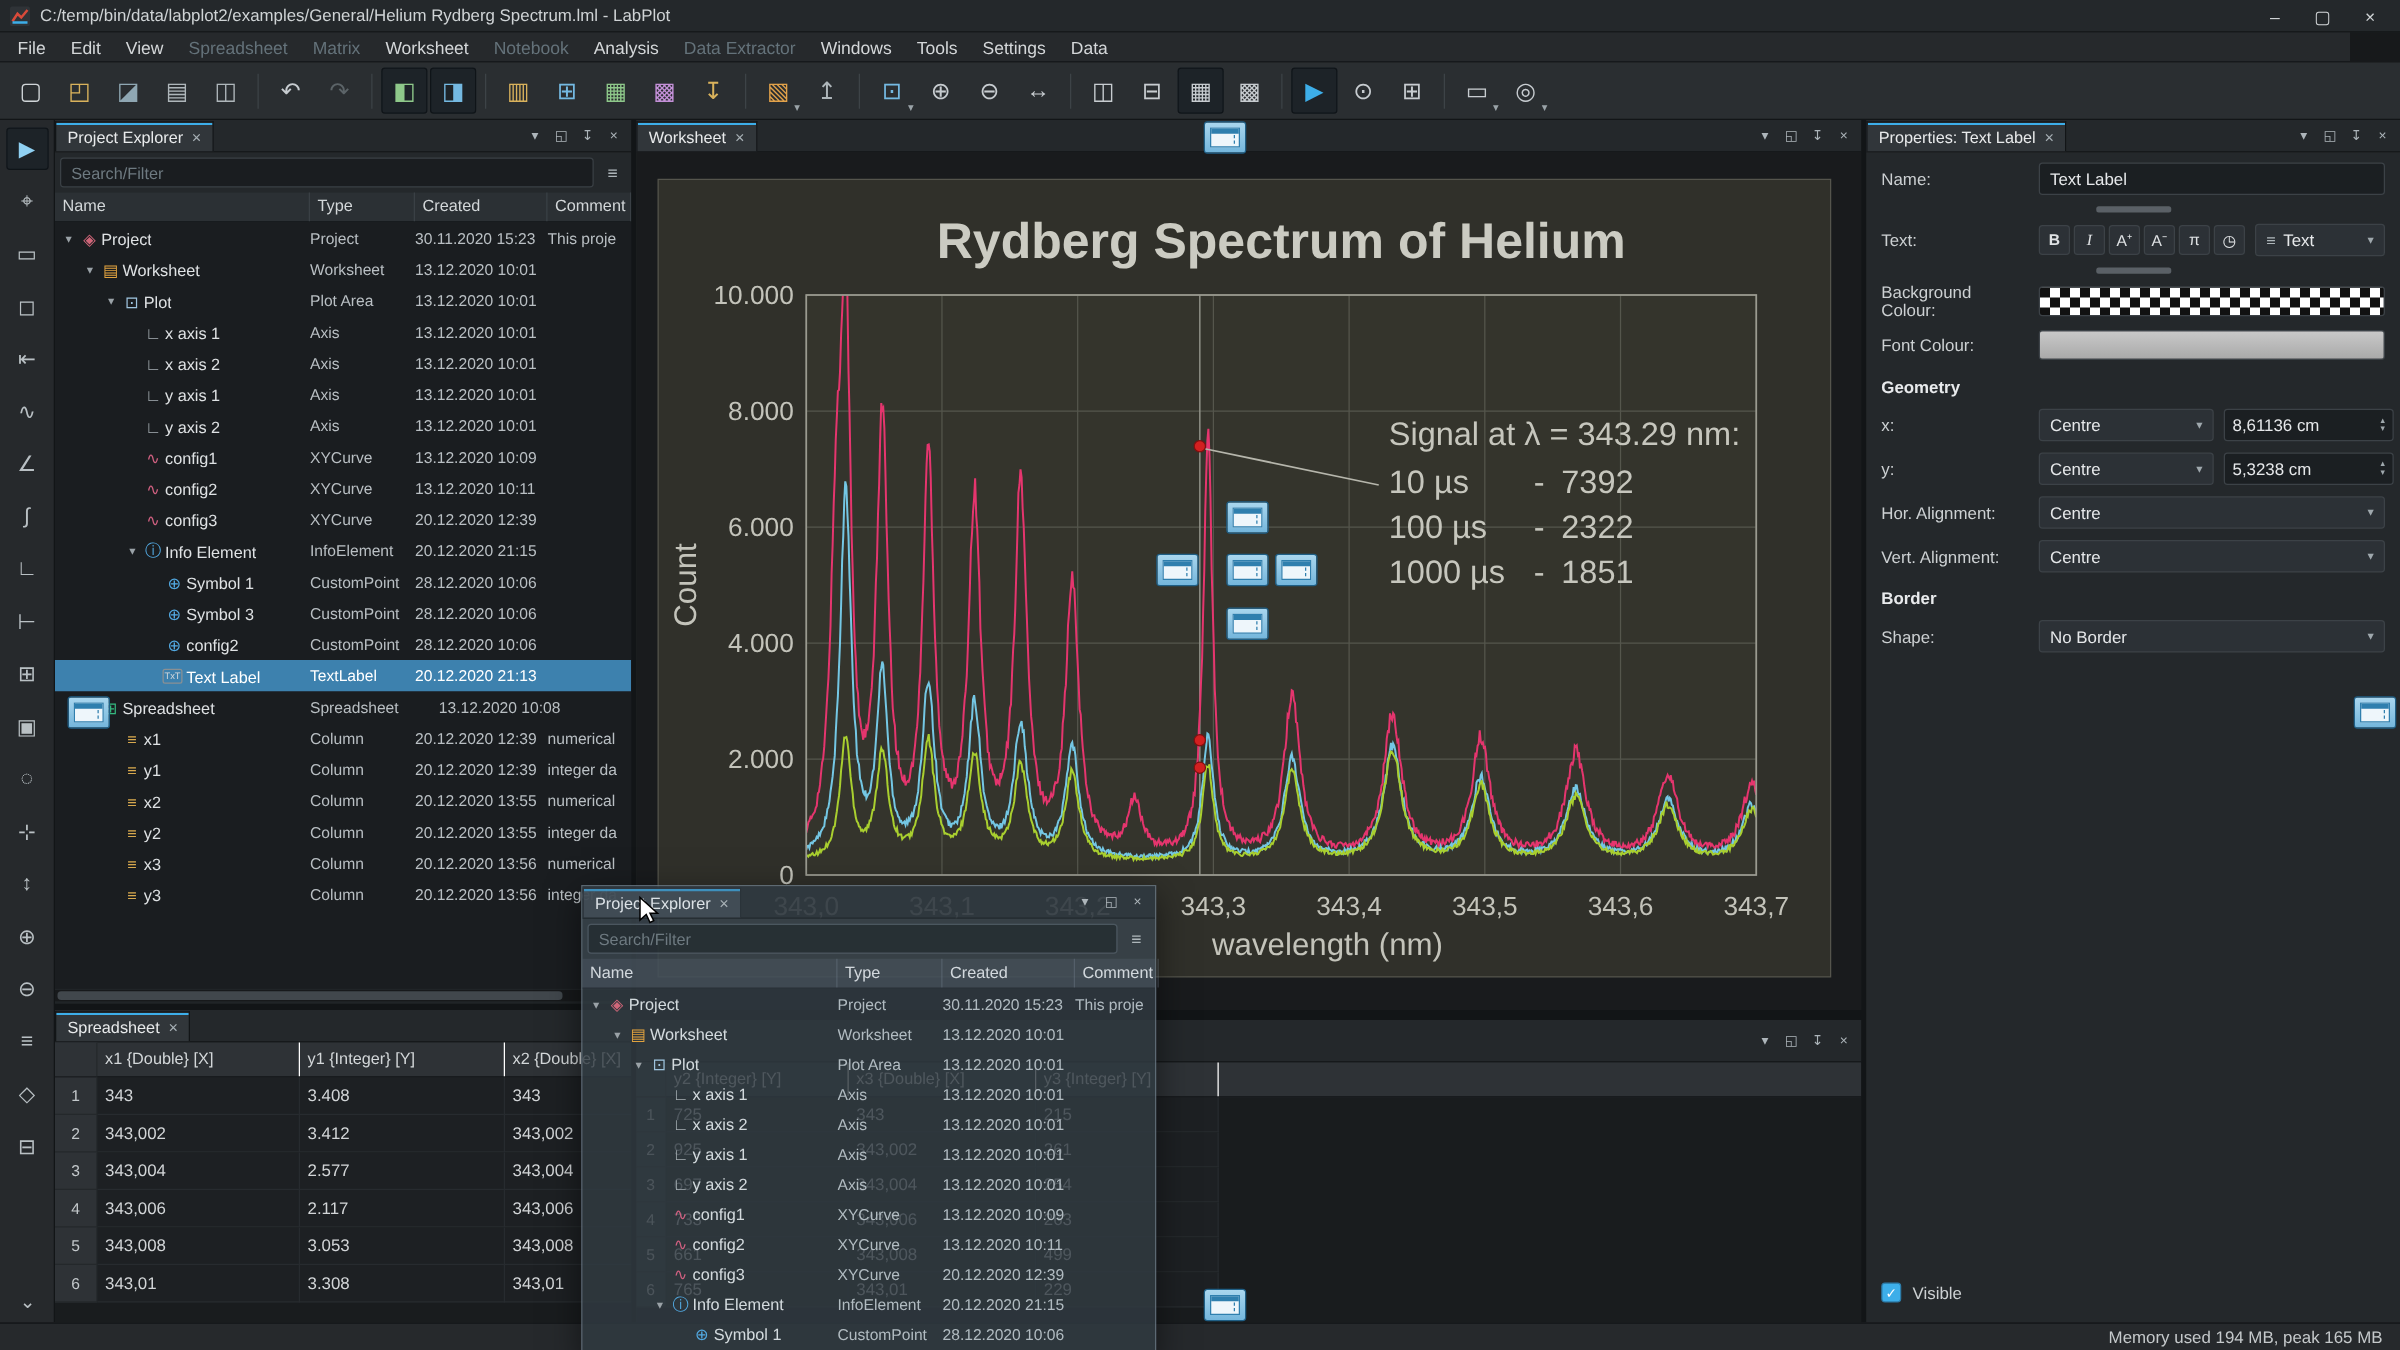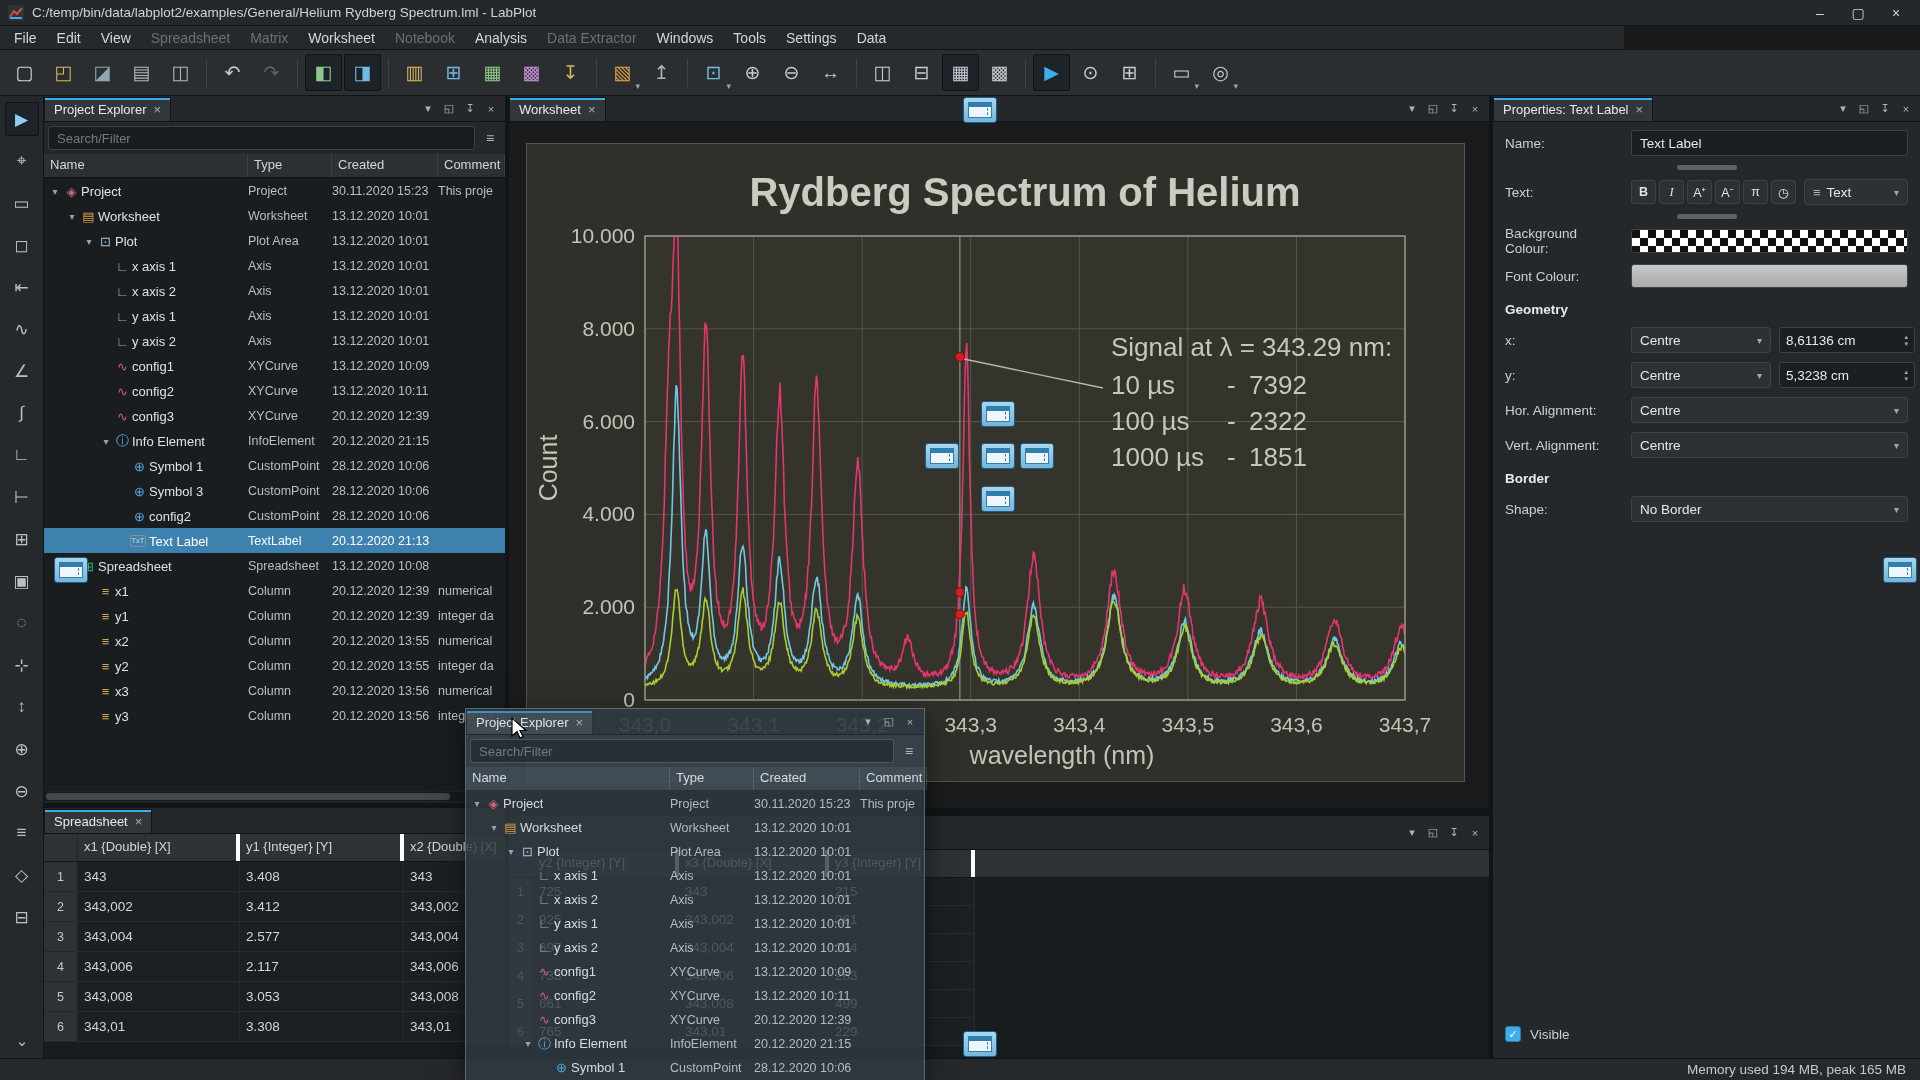--- a/index.html
+++ b/index.html
@@ -2,21 +2,21 @@
 <html><head>
 <meta charset="utf-8">
 <style>
 *{margin:0;padding:0;box-sizing:border-box;}
 html,body{width:1920px;height:1080px;overflow:hidden;background:#17191b;font-family:"Liberation Sans",sans-serif;color:#d7dadc;}
 
 .titlebar{position:absolute;left:0;top:0;width:1920px;height:26px;background:#24282b;border-bottom:1px solid #121517;display:flex;align-items:center;padding:0 8px;gap:8px;z-index:5;}
 .title-text{font-size:13.5px;color:#cfd3d5;white-space:nowrap;}
 .win-controls{margin-left:auto;display:flex;gap:6px;}
 .win-btn{width:32px;height:20px;display:flex;align-items:center;justify-content:center;font-size:14px;color:#cfd3d5;}
-.menubar{position:absolute;left:0;top:26px;width:1624px;height:24px;background:#26292c;display:flex;align-items:center;padding-left:4px;border-bottom:1px solid #121517;z-index:5;}
+.menubar{position:absolute;left:0;top:26px;width:1880px;height:24px;background:#26292c;display:flex;align-items:center;padding-left:4px;border-bottom:1px solid #121517;z-index:5;}
 .menu-item{padding:0 10px;font-size:14px;height:24px;line-height:24px;color:#d4d7d9;}
 .menu-item.disabled{color:#64727a;}
 .toolbar{position:absolute;left:0;top:50px;width:1920px;height:46px;background:#2a2e31;border-bottom:1px solid #121517;display:flex;align-items:center;padding-left:6px;gap:2px;z-index:5;}
 .tb-btn{width:37px;height:37px;border-radius:3px;display:flex;align-items:center;justify-content:center;font-size:19px;color:#c7ccd0;position:relative;flex:none;}
 .tb-btn.checked{background:#1d2328;box-shadow:inset 0 0 0 1px #0f1418;}
 .tb-btn.disabled{color:#5c6468;}
 .tb-btn .dd{position:absolute;right:1px;bottom:0;font-size:9px;color:#9aa3a8;}
 .tb-sep{width:1px;height:28px;background:#3d4347;margin:0 5px;flex:none;}
 
 .workspace{position:absolute;left:0;top:96px;width:1920px;height:962px;background:#121517;}
@@ -49,21 +49,21 @@
 .ticon.tiny{font-size:7.5px;border:1px solid #8a9094;border-radius:2px;width:16px;margin-right:3px;color:#d5d8da;line-height:1.4;}
 .tlabel{font-size:13px;color:#dfe2e4;overflow:hidden;}
 .hscroll{position:absolute;left:0;bottom:2px;height:9px;width:100%;background:#17191b;}
 .hscroll .thumb{position:absolute;left:2px;top:1px;width:404px;height:7px;background:#41474c;border-radius:3px;}
 
 #sheet1-dock{left:44px;top:712px;width:461px;height:250px;}
 #sheet2-dock{left:509px;top:720px;width:980px;height:242px;}
 .sheet-body{position:relative;background:#191c1e;width:100%;height:100%;}
 .sheet-head{display:flex;height:28px;background:#2e3236;border-bottom:1px solid #121517;}
 .sheet-corner{background:#2e3236;border-right:1px solid #24282b;flex:none;}
-.sheet-colhead{flex:none;font-size:13px;color:#d3d7d9;padding:5px 6px 0;border-right:4px solid #ffffff;overflow:hidden;white-space:nowrap;}
+.sheet-colhead{flex:none;font-size:13px;color:#d3d7d9;padding:5px 6px 0;border-right:1px solid #ffffff;overflow:hidden;white-space:nowrap;}
 .sheet-row{display:flex;}
 .sheet-gutter{flex:none;background:#2e3236;border-right:1px solid #24282b;border-bottom:1px solid #24282b;font-size:12.5px;color:#c3c8cb;display:flex;align-items:center;justify-content:center;}
 .sheet-cell{flex:none;background:#1d2023;border-right:1px solid #272b2f;border-bottom:1px solid #272b2f;font-size:13.5px;color:#d2d5d7;padding:0 6px;display:flex;align-items:center;overflow:hidden;}
 .btnbar{height:34px;background:#24282b;border-bottom:1px solid #121517;display:flex;align-items:center;}
 
 #center-dock{left:509px;top:0;width:980px;height:712px;}
 .canvas{position:absolute;left:0;right:0;top:26px;bottom:0;background:#191b1d;}
 .page{position:absolute;left:18px;top:22px;width:937px;height:637px;background:#30302a;box-shadow:0 0 0 1px #55554d;}
 
 #props-dock{left:1493px;top:0;width:427px;height:962px;}
@@ -491,21 +491,21 @@
           <div class="tc" style="width: 106px;">20.12.2020 21:13</div>
           <div class="tc" style="flex: 1 1 0%;"></div>
         </div>
         <div class="trow">
           <div class="tc namec" style="width: 204px; padding-left: 21px;">
             <span class="arrow">▾</span>
             <span class="ticon" style="color: rgb(53, 184, 127);">⊞</span>
             <span class="tlabel">Spreadsheet</span>
           </div>
           <div class="tc" style="width: 84px;">Spreadsheet</div>
-          <div class="tc" style="width: 106px;">13.12.2020 10:08</div>
+          <div class="tc" style="width: 106px; margin-left: 19px;">13.12.2020 10:08</div>
           <div class="tc" style="flex: 1 1 0%;"></div>
         </div>
         <div class="trow">
           <div class="tc namec" style="width: 204px; padding-left: 38px;">
             <span class="arrow"></span>
             <span class="ticon" style="color: rgb(216, 169, 78);">≡</span>
             <span class="tlabel">x1</span>
           </div>
           <div class="tc" style="width: 84px;">Column</div>
           <div class="tc" style="width: 106px;">20.12.2020 12:39</div>

